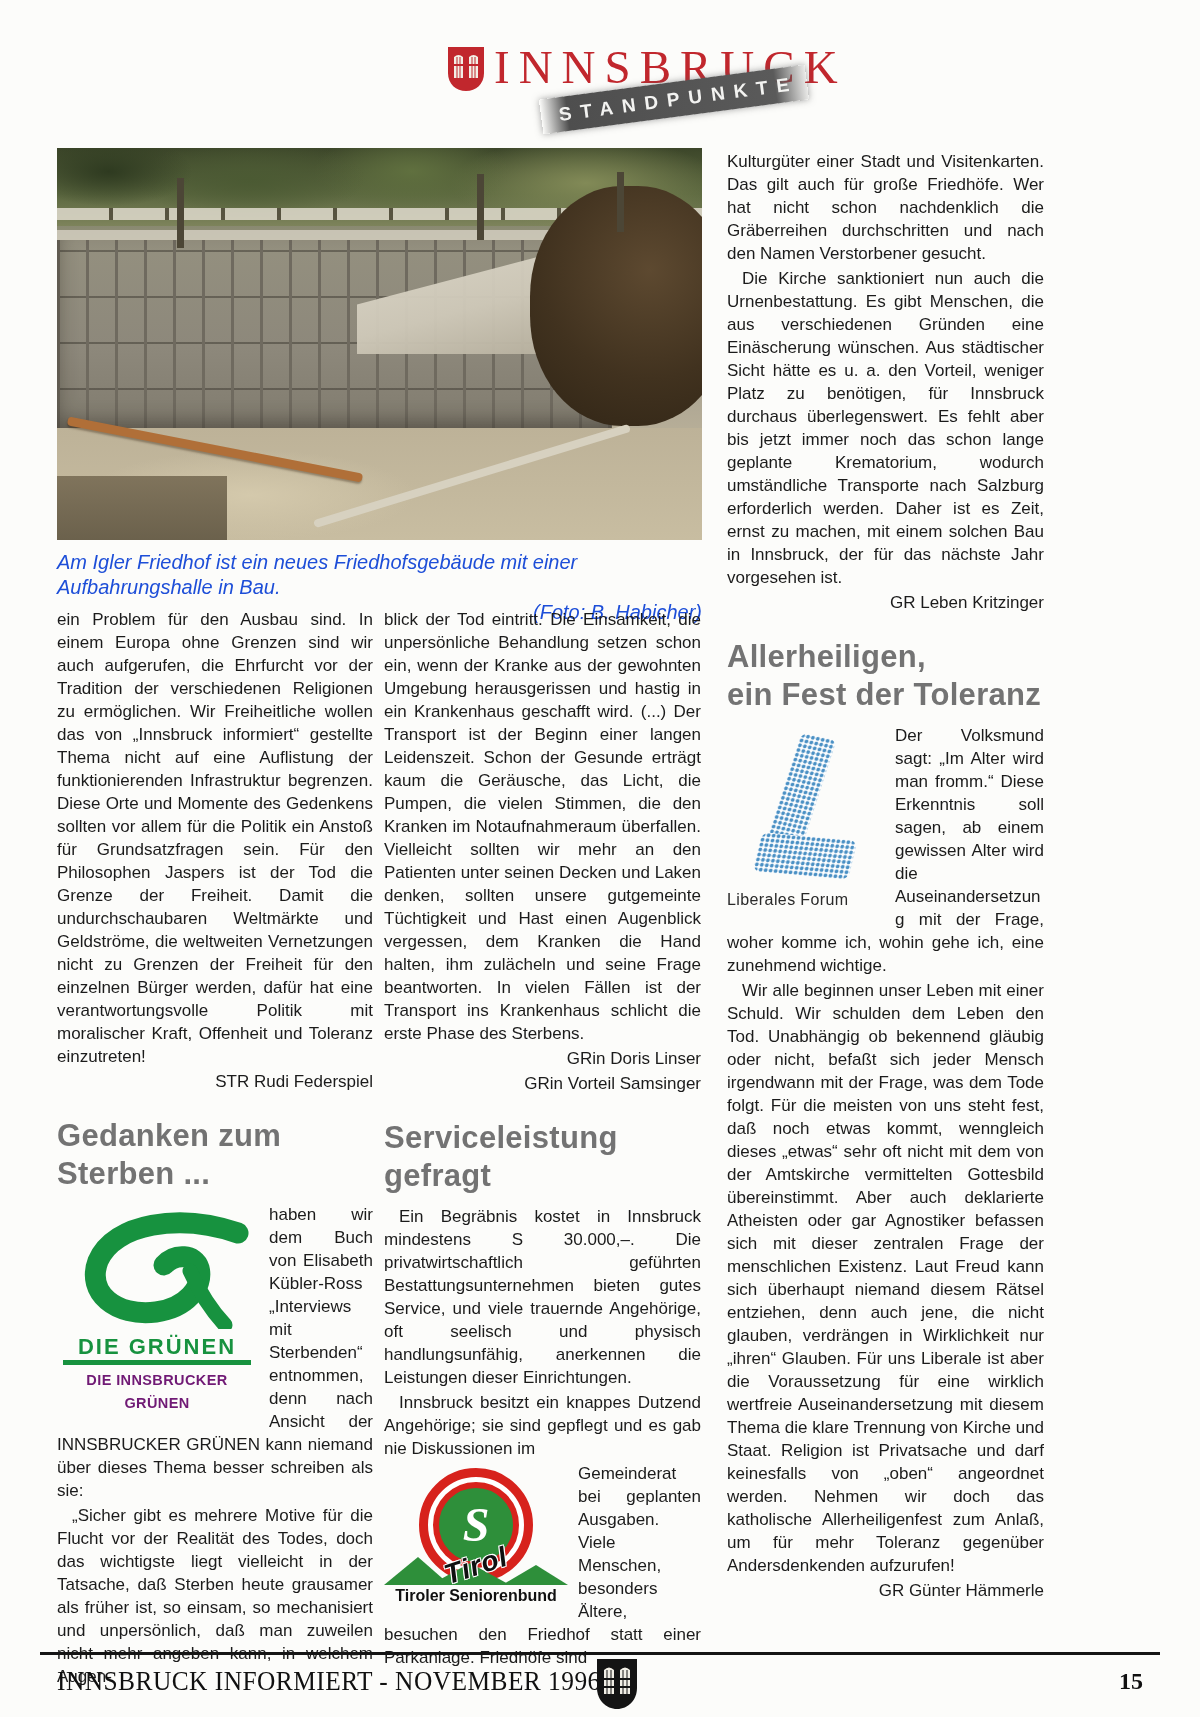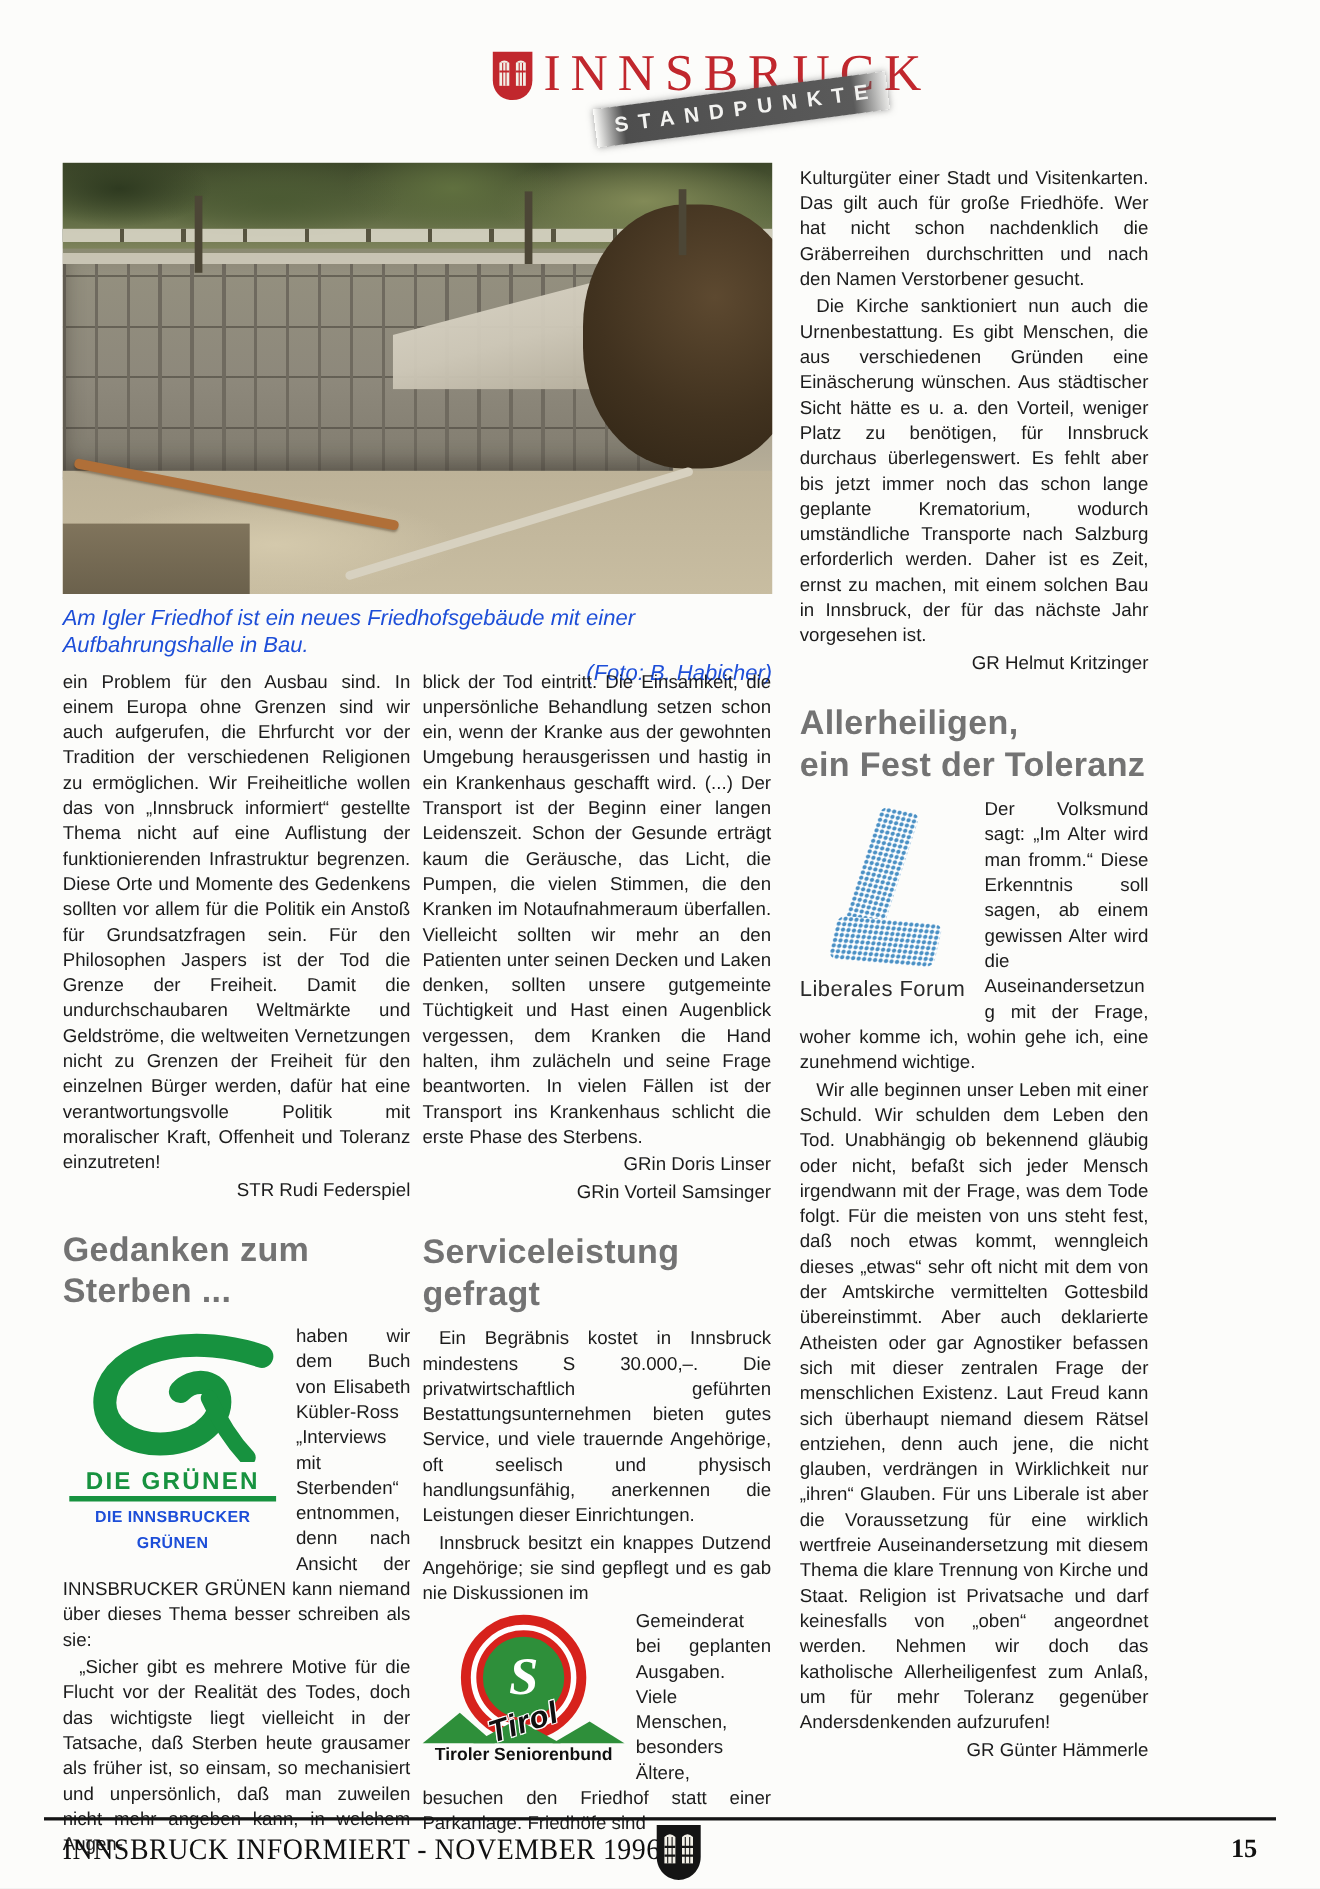--- a/index.html
+++ b/index.html
@@ -64,21 +64,21 @@
   .indent{text-indent:15px;}
   .sig{text-align:right;margin:2px 0 0 0;}
   .headline{font-weight:700;font-size:31px;line-height:38px;letter-spacing:.3px;color:#737373;}
   .hl-gap{margin-top:24px;}
   .hl-sub{margin-bottom:10px;}
 
   
   .gruene-logo{float:left;width:200px;margin:6px 12px 4px 0;text-align:center;}
   .g-word{color:#17923f;font-weight:800;font-size:22px;letter-spacing:2px;}
   .g-underline{height:5px;background:#17923f;margin:2px 6px 4px 6px;}
-  .g-word2{color:#1d4ed8;font-weight:700;font-size:14.5px;letter-spacing:.4px;}
+  .g-word2{color:#701a75;font-weight:700;font-size:14.5px;letter-spacing:.4px;}
 
   
   .sb-logo{float:left;width:184px;margin:6px 10px 2px 0;position:relative;text-align:center;}
   .sb-rings{width:96px;height:96px;margin:0 auto;border:9px solid #d7221c;border-radius:50%;
         background:#fff;display:flex;align-items:center;justify-content:center;}
   .sb-inner{width:74px;height:74px;border:6px solid #d7221c;border-radius:50%;background:#2e8f3a;
         display:flex;align-items:center;justify-content:center;}
   .sb-s{color:#fff;font-weight:800;font-style:italic;font-size:48px;line-height:1;font-family:"Liberation Serif",serif;}
   .sb-mtns{position:absolute;left:0;right:0;bottom:22px;height:34px;}
   .sb-tirol{position:absolute;left:50%;bottom:30px;transform:translateX(-50%) rotate(-18deg);
@@ -92,21 +92,21 @@
   .lf-bar{position:absolute;left:56px;top:2px;width:36px;height:116px;border-radius:7px;
         transform:rotate(12deg) skewX(-6deg);
         background-color:#ffffff;
         background-image:radial-gradient(circle,#4a90c4 1.5px,rgba(74,144,196,.35) 2px,transparent 2.4px);
         background-size:5px 5px;}
   .lf-foot{position:absolute;left:30px;top:104px;width:96px;height:40px;border-radius:8px;
         transform:rotate(5deg) skewX(-8deg);
         background-color:#ffffff;
         background-image:radial-gradient(circle,#4a90c4 1.5px,rgba(74,144,196,.35) 2px,transparent 2.4px);
         background-size:5px 5px;}
-  .lf-label{font-size:20px;color:#2a2a2a;letter-spacing:.4px;margin-top:4px;white-space:nowrap;}
+  .lf-label{font-size:16px;color:#2a2a2a;letter-spacing:.4px;margin-top:4px;white-space:nowrap;}
 
   
   .footer-rule{position:absolute;left:40px;right:40px;top:1652px;border-top:3px solid #151515;}
   .footer-pub{position:absolute;left:57px;top:1666px;font-family:"Liberation Serif",serif;
         font-size:27px;letter-spacing:.5px;color:#101010;transform:scaleX(.94);transform-origin:left;}
   .footer-crest{position:absolute;left:596px;top:1658px;}
   .footer-page{position:absolute;right:57px;top:1668px;font-family:"Liberation Serif",serif;
         font-size:24px;color:#101010;font-weight:bold;}
   .clearfix:after{content:"";display:block;clear:both;}
 </style>
@@ -193,21 +193,21 @@
         <div class="sb-tirol">Tirol</div>
         <div class="sb-label">Tiroler Seniorenbund</div>
       </div>
       <p>Gemeinderat bei geplanten Ausgaben. Viele Menschen, besonders Ältere, besuchen den Friedhof statt einer Parkanlage. Friedhöfe sind</p>
     </div>
   </div>
 
   <div class="col col-right">
     <p>Kulturgüter einer Stadt und Visitenkarten. Das gilt auch für große Friedhöfe. Wer hat nicht schon nachdenklich die Gräberreihen durchschritten und nach den Namen Verstorbener gesucht.</p>
     <p class="indent">Die Kirche sanktioniert nun auch die Urnenbestattung. Es gibt Menschen, die aus verschiedenen Gründen eine Einäscherung wünschen. Aus städtischer Sicht hätte es u. a. den Vorteil, weniger Platz zu benötigen, für Innsbruck durchaus überlegenswert. Es fehlt aber bis jetzt immer noch das schon lange geplante Krematorium, wodurch umständliche Transporte nach Salzburg erforderlich werden. Daher ist es Zeit, ernst zu machen, mit einem solchen Bau in Innsbruck, der für das nächste Jahr vorgesehen ist.</p>
-    <p class="sig">GR Helmut Kritzinger</p>
+    <p class="sig">GR Leben Kritzinger</p>
     <div class="headline hl-gap">Allerheiligen,</div>
     <div class="headline hl-sub">ein Fest der Toleranz</div>
     <div class="clearfix">
       <div class="lf-logo">
         <div class="lf-shape">
           <div class="lf-bar"></div>
           <div class="lf-foot"></div>
         </div>
         <div class="lf-label">Liberales Forum</div>
       </div>

